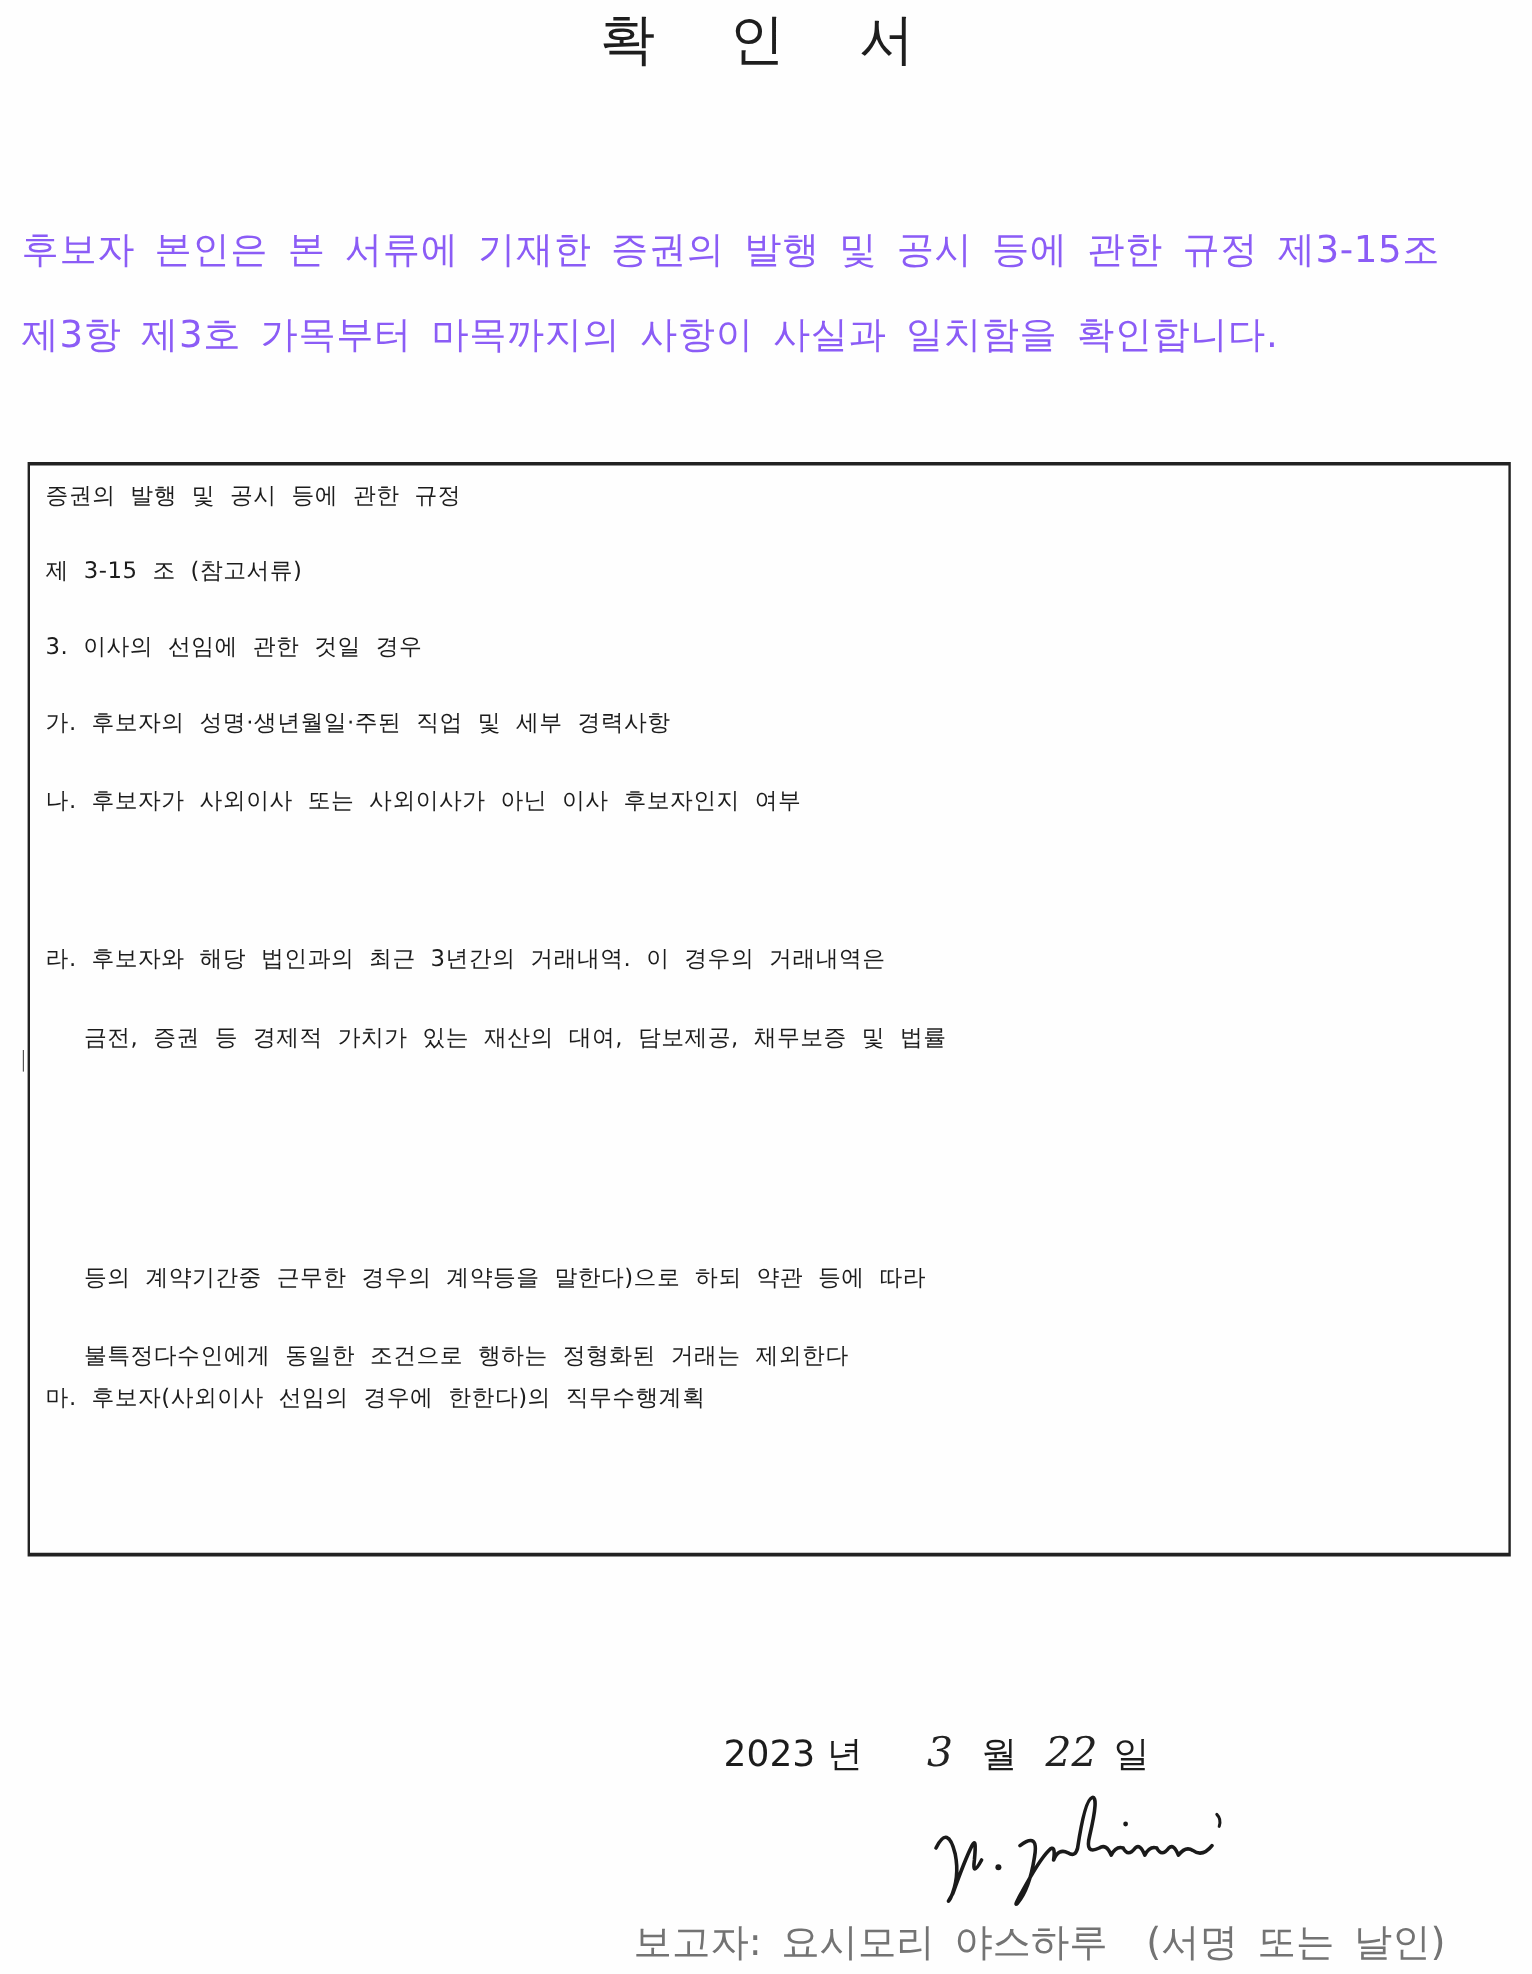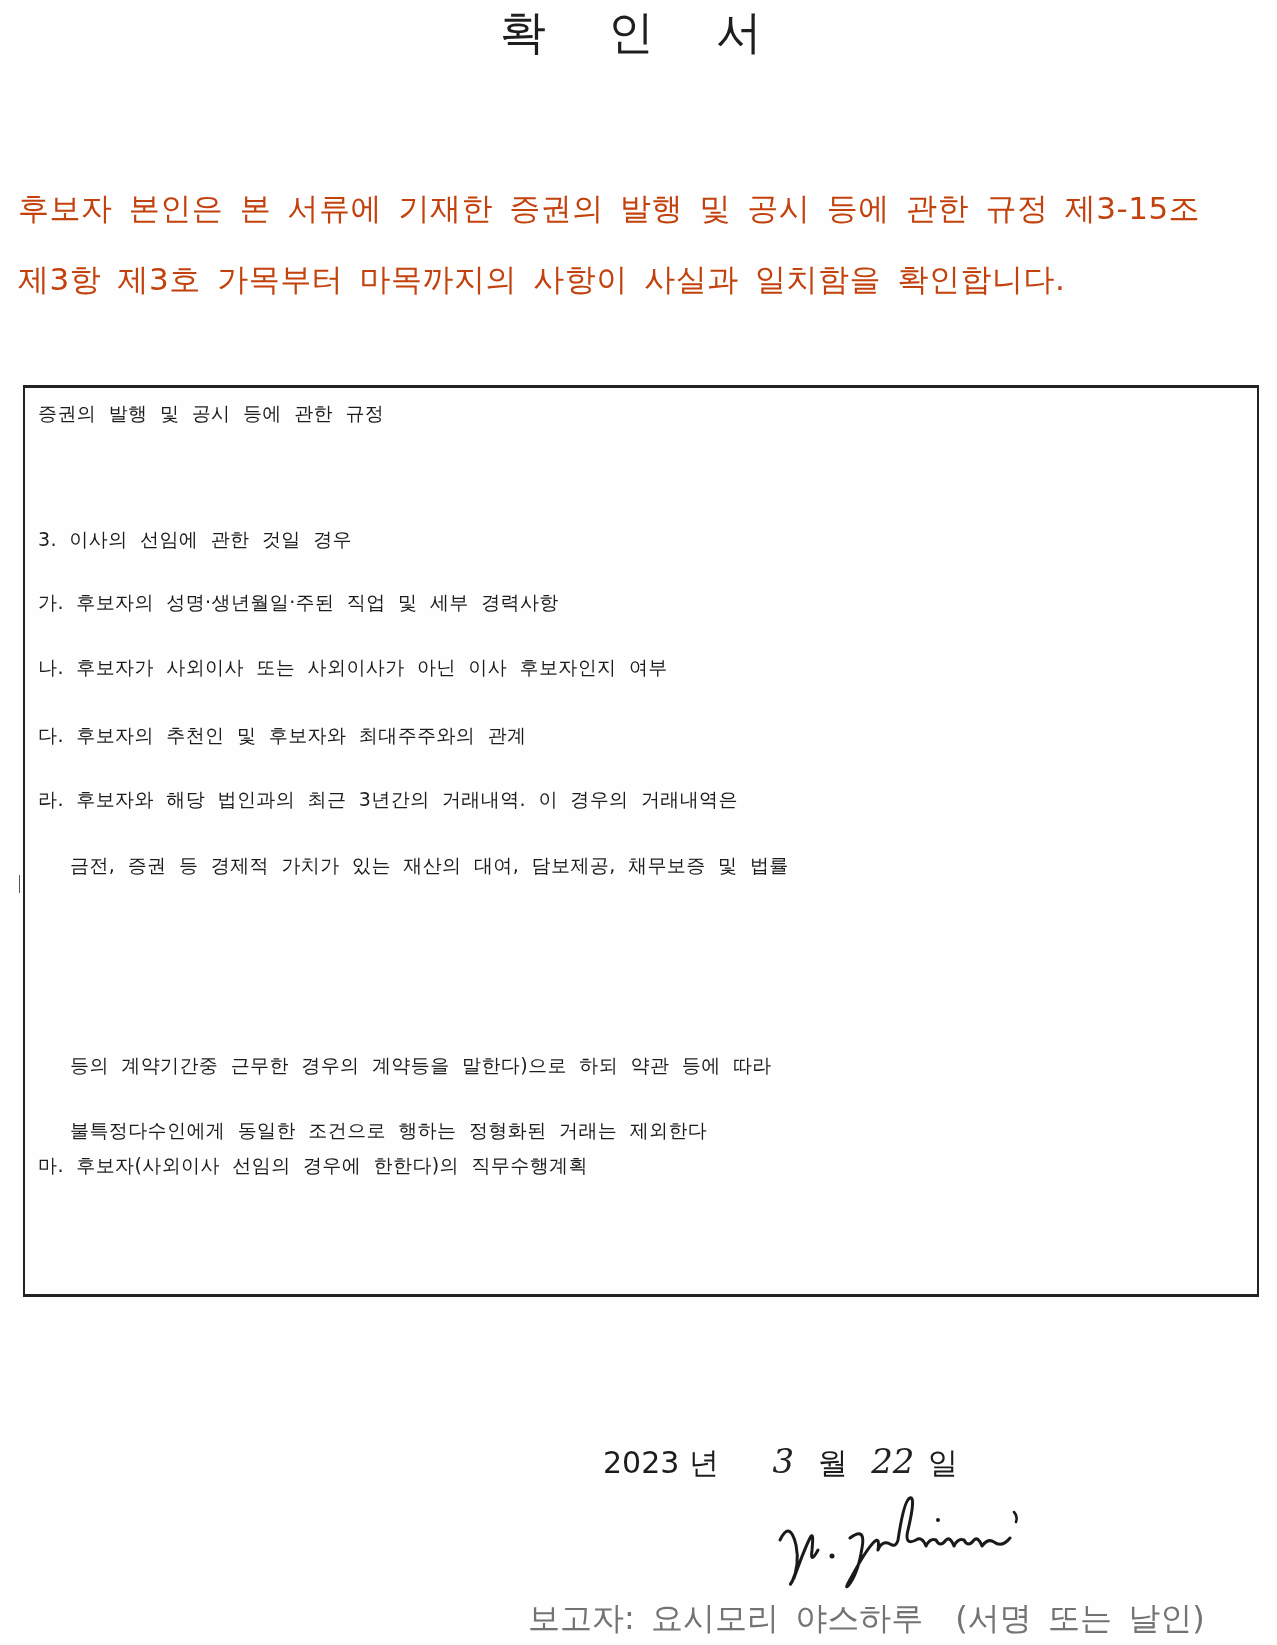--- a/index.html
+++ b/index.html
@@ -33,21 +33,21 @@
       color: #1e1e1e;
       font-weight: normal;
       line-height: 60px;
     }
     .intro {
       position: absolute;
       left: 18px;
       width: 1240px;
       font-size: 31px;
       line-height: 34px;
-      color: #c2410c;
+      color: #8b5cf6;
       word-spacing: 6px;
       letter-spacing: 0.5px;
       white-space: nowrap;
     }
     .intro.l1 { top: 191px; }
     .intro.l2 { top: 262px; }
 
     .box {
       position: absolute;
       left: 23px;
@@ -124,24 +124,24 @@
 
   <div class="title">확인서</div>
 
   <div class="intro l1">후보자 본인은 본 서류에 기재한 증권의 발행 및 공시 등에 관한 규정 제3-15조</div>
   <div class="intro l2">제3항 제3호 가목부터 마목까지의 사항이 사실과 일치함을 확인합니다.</div>
 
   <div class="stray-mark"></div>
 
   <div class="box">
     <div class="box-line" style="top:8px">증권의 발행 및 공시 등에 관한 규정</div>
+    <div class="box-line" style="top:71px">제 3-15 조 (참고서류)</div>
     <div class="box-line" style="top:134px">3. 이사의 선임에 관한 것일 경우</div>
     <div class="box-line" style="top:197px">가. 후보자의 성명·생년월일·주된 직업 및 세부 경력사항</div>
     <div class="box-line" style="top:262px">나. 후보자가 사외이사 또는 사외이사가 아닌 이사 후보자인지 여부</div>
-    <div class="box-line" style="top:330px">다. 후보자의 추천인 및 후보자와 최대주주와의 관계</div>
     <div class="box-line" style="top:394px">라. 후보자와 해당 법인과의 최근 3년간의 거래내역. 이 경우의 거래내역은</div>
     <div class="box-line indent" style="top:460px">금전, 증권 등 경제적 가치가 있는 재산의 대여, 담보제공, 채무보증 및 법률</div>
     <div class="box-line indent" style="top:660px">등의 계약기간중 근무한 경우의 계약등을 말한다)으로 하되 약관 등에 따라</div>
     <div class="box-line indent" style="top:725px">불특정다수인에게 동일한 조건으로 행하는 정형화된 거래는 제외한다</div>
     <div class="box-line" style="top:760px">마. 후보자(사외이사 선임의 경우에 한한다)의 직무수행계획</div>
   </div>
 
   <div class="date">
     <span>2023</span>
     <span class="sp">년</span>

